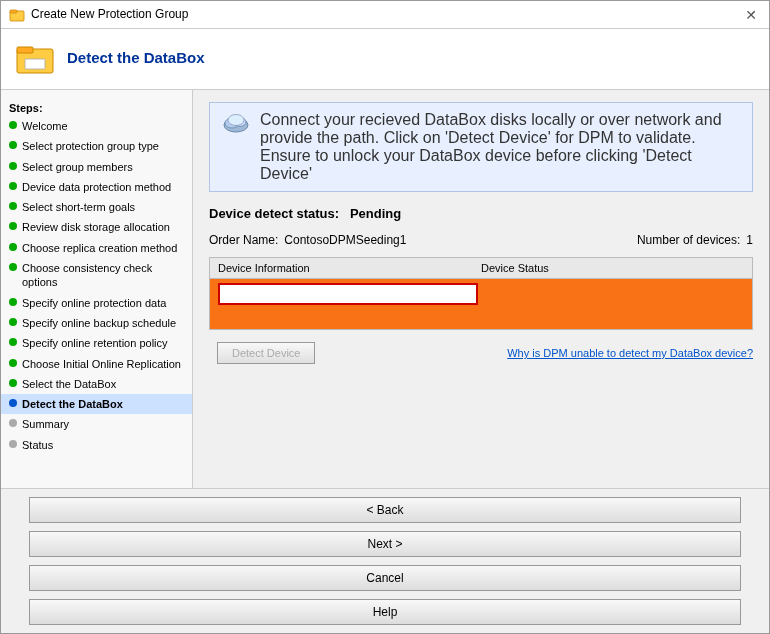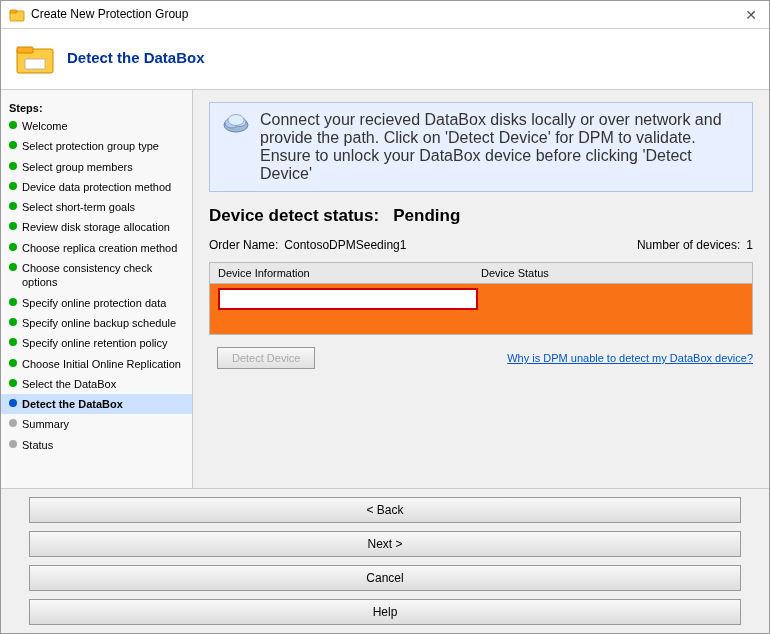--- a/index.html
+++ b/index.html
@@ -136,21 +136,21 @@
       font-size: 16px;
       color: #333;
     }
     .info-icon {
       font-size: 22px;
       color: #5588cc;
       flex-shrink: 0;
     }
     .status-line {
       margin-bottom: 12px;
-      font-size: 17px;
+      font-size: 13px;
     }
     .status-label {
       font-weight: bold;
     }
     .status-value {
       font-weight: bold;
       color: #000;
     }
     .order-row {
       display: flex;

